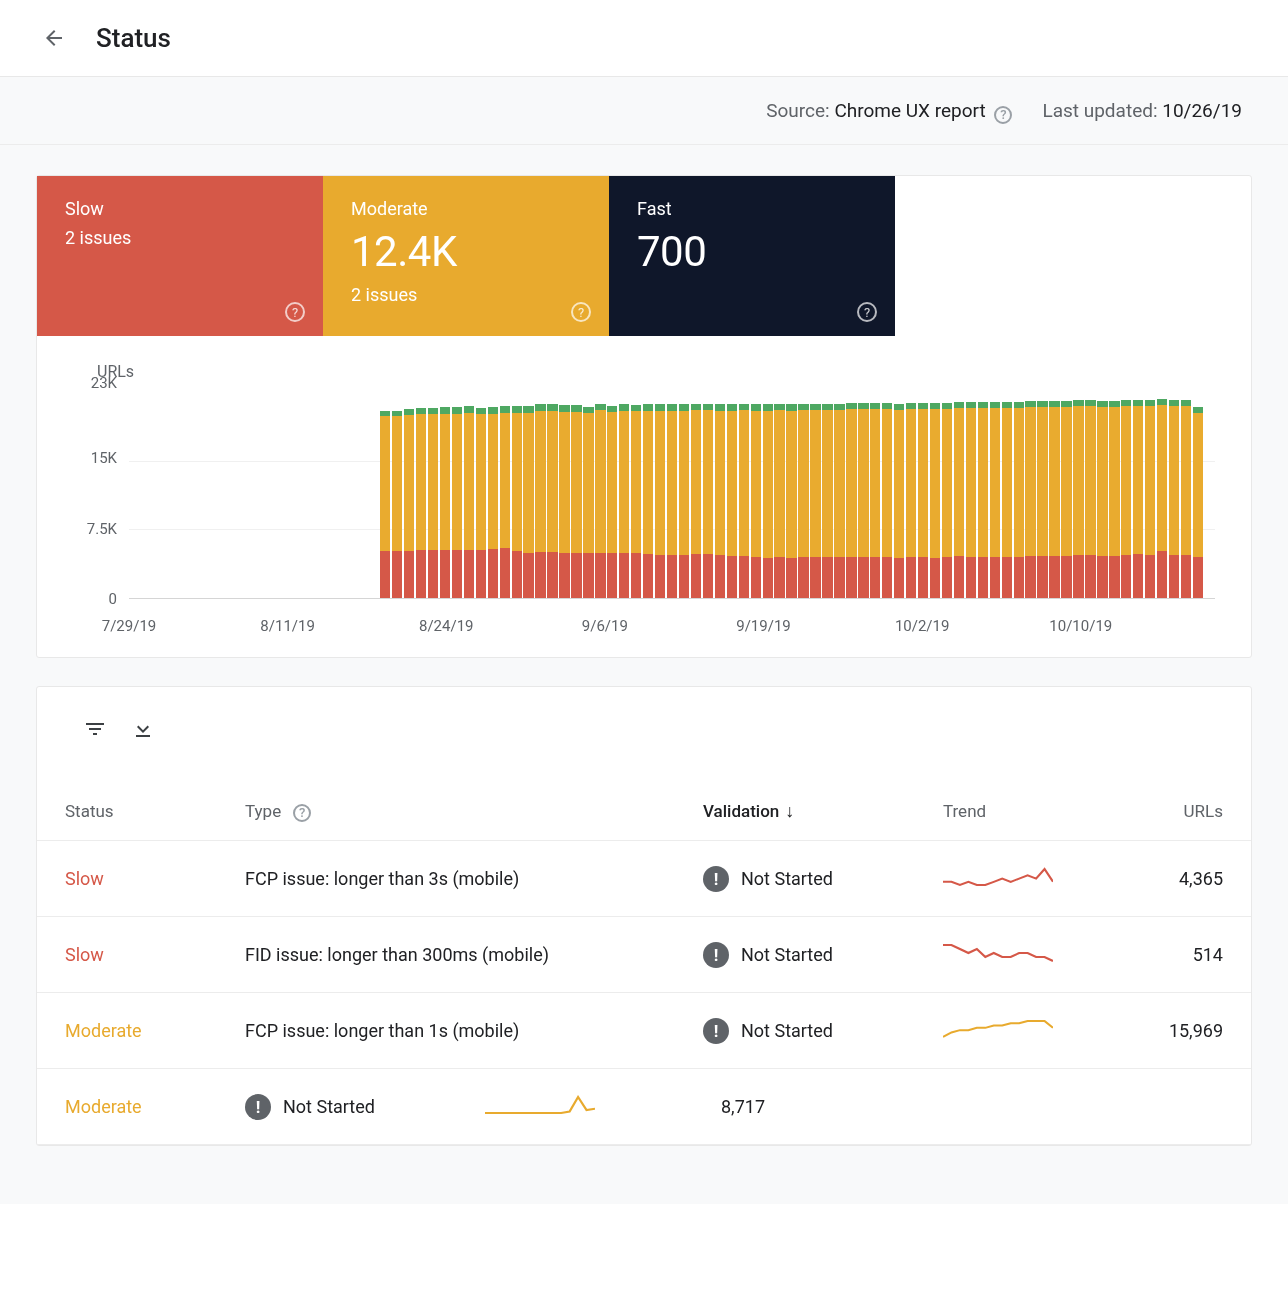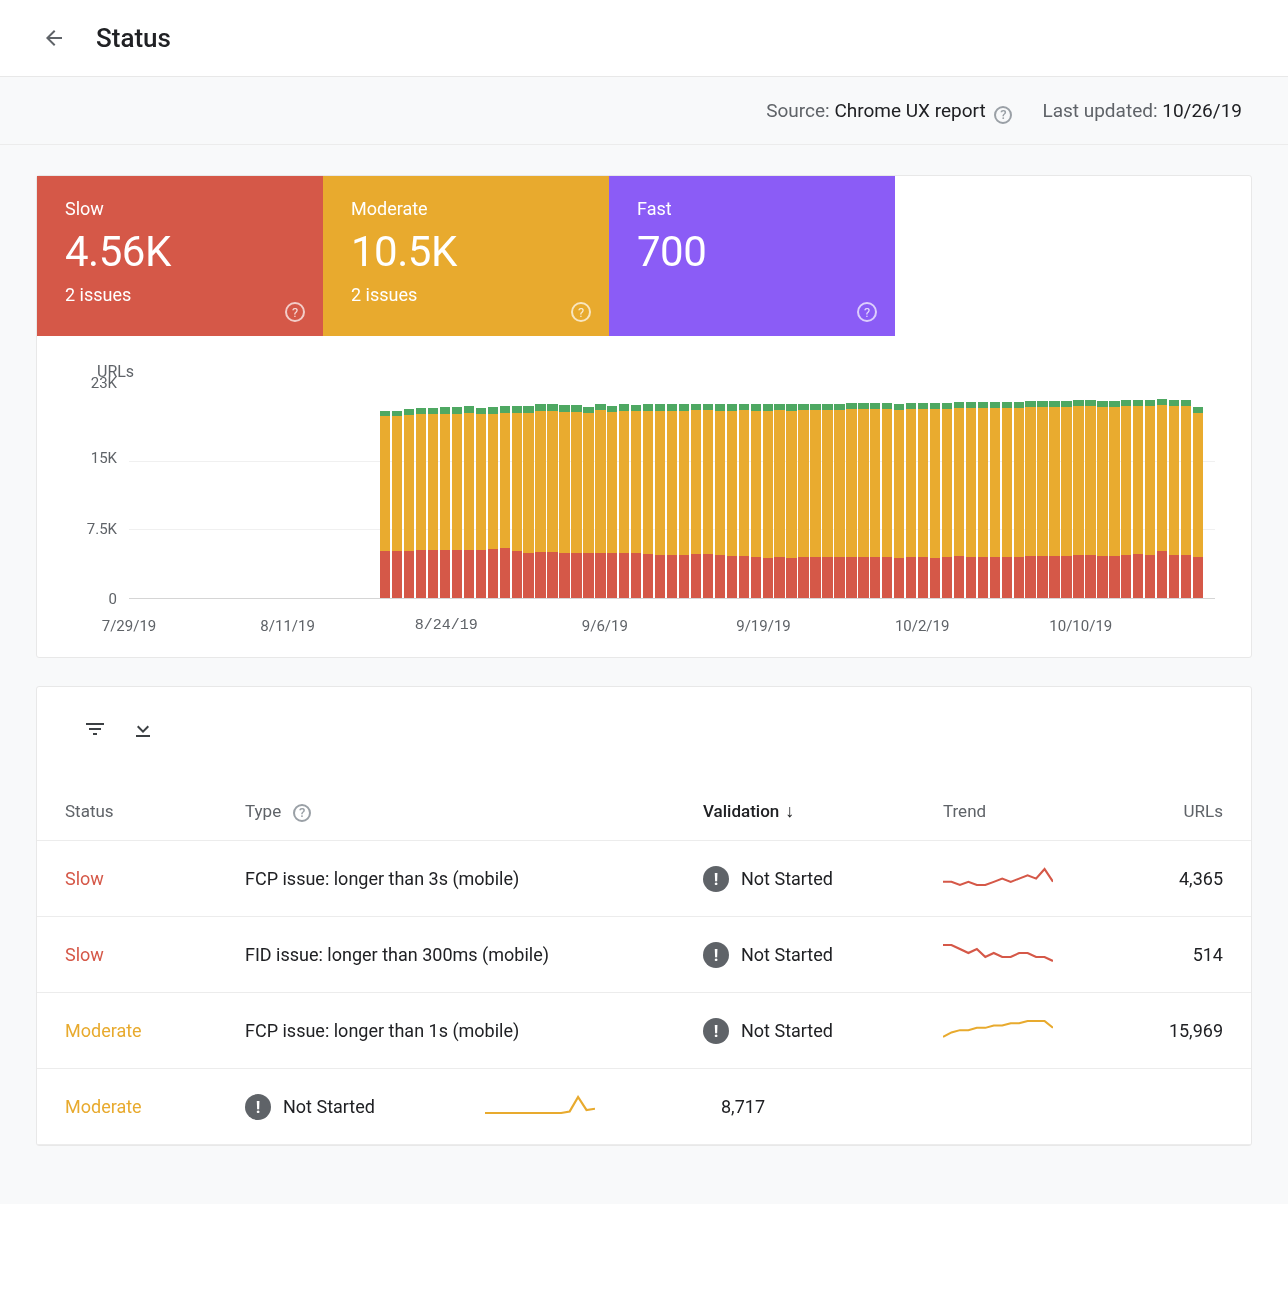--- a/index.html
+++ b/index.html
@@ -70,21 +70,21 @@
   }
   .tile {
     width: 286px;
     height: 160px;
     padding: 22px 28px 20px 28px;
     color: #fff;
     position: relative;
   }
   .tile-slow { background: #d55848; }
   .tile-moderate { background: #e8aa2e; }
-  .tile-fast { background: #8b5cf6; }
+  .tile-fast { background: #0f172a; }
   .tile .label { font-size: 18px; font-weight: 400; }
   .tile .value { font-size: 42px; font-weight: 400; margin-top: 8px; letter-spacing: -0.5px;}
   .tile .issues { font-size: 18px; margin-top: 8px; font-weight: 400;}
   .tile .tile-help {
     position: absolute;
     bottom: 14px; right: 18px;
     width: 20px; height: 20px;
     border: 2px solid rgba(255,255,255,0.7);
     border-radius: 50%;
     display: flex; align-items: center; justify-content: center;
@@ -245,27 +245,26 @@
     <span class="strong">10/26/19</span>
   </div>
 </div>
 
 <div class="content">
 
   <div class="card">
     <div class="tiles">
       <div class="tile tile-slow">
         <div class="label">Slow</div>
-        <div class="value">4.56K</div>
         <div class="issues">2 issues</div>
         <span class="tile-help"></span>
       </div>
       <div class="tile tile-moderate">
         <div class="label">Moderate</div>
-        <div class="value">10.5K</div>
+        <div class="value">12.4K</div>
         <div class="issues">2 issues</div>
         <span class="tile-help"></span>
       </div>
       <div class="tile tile-fast">
         <div class="label">Fast</div>
         <div class="value">700</div>
         <div class="issues"></div>
         <span class="tile-help"></span>
       </div>
     </div>
@@ -648,21 +647,21 @@
                 <div class="seg-fast" style="height: 3.04348%;"></div>
                 <div class="seg-mod" style="height: 68.6957%;"></div>
                 <div class="seg-slow" style="height: 19.8261%;"></div>
               </div>
             </div>
         </div>
       </div>
       <div class="x-ticks" id="xticks">
           <div class="x-tick" style="left: 0%;">7/29/19</div>
           <div class="x-tick" style="left: 14.6067%;">8/11/19</div>
-          <div class="x-tick" style="left: 29.2135%; font-family: Liberation Mono, monospace;">8/24/19</div>
+          <div class="x-tick" style="left: 29.2135%;">8/24/19</div>
           <div class="x-tick" style="left: 43.8202%;">9/6/19</div>
           <div class="x-tick" style="left: 58.427%;">9/19/19</div>
           <div class="x-tick" style="left: 73.0337%;">10/2/19</div>
           <div class="x-tick" style="left: 87.6404%;">10/10/19</div>
         </div>
     </div>
   </div>
 
   <div class="card">
     <div class="details-header">

